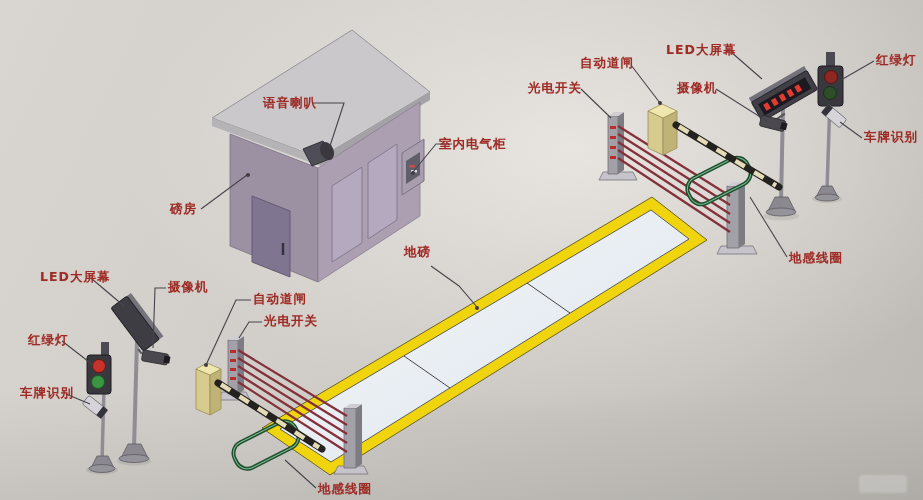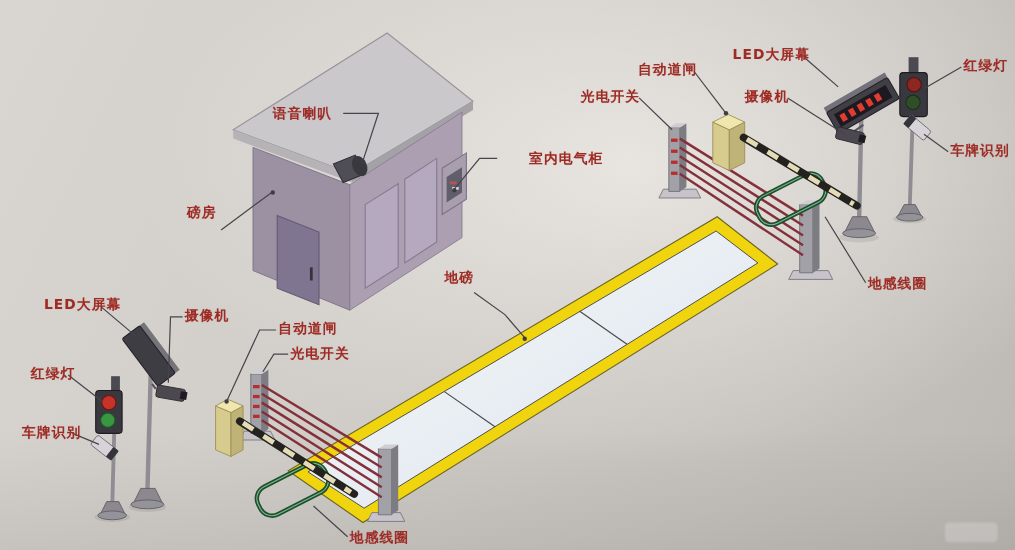--- a/index.html
+++ b/index.html
@@ -238,23 +238,23 @@
   <g fill="#3f3d43">
     <circle cx="248" cy="175" r="2"></circle>
         <circle cx="413" cy="173" r="2"></circle>
     <circle cx="660" cy="103" r="2"></circle>
         <circle cx="477" cy="308" r="2"></circle>
     <circle cx="206" cy="365" r="2"></circle>
         <circle cx="330" cy="147" r="2"></circle>
   </g>
 </svg>
 
-  <div class="lbl" style="left:248px;top:97px">语音喇叭</div>
-  <div class="lbl" style="left:481px;top:138px">室内电气柜</div>
-  <div class="lbl" style="left:170px;top:187px">磅房</div>
+  <div class="lbl" style="left:263px;top:97px">语音喇叭</div>
+  <div class="lbl" style="left:439px;top:138px">室内电气柜</div>
+  <div class="lbl" style="left:170px;top:203px">磅房</div>
   <div class="lbl" style="left:528px;top:82px">光电开关</div>
   <div class="lbl" style="left:580px;top:57px">自动道闸</div>
   <div class="lbl" style="left:666px;top:44px">LED大屏幕</div>
   <div class="lbl" style="left:677px;top:82px">摄像机</div>
   <div class="lbl" style="left:876px;top:54px">红绿灯</div>
   <div class="lbl" style="left:864px;top:131px">车牌识别</div>
   <div class="lbl" style="left:404px;top:246px">地磅</div>
   <div class="lbl" style="left:789px;top:252px">地感线圈</div>
   <div class="lbl" style="left:40px;top:271px">LED大屏幕</div>
   <div class="lbl" style="left:168px;top:281px">摄像机</div>

